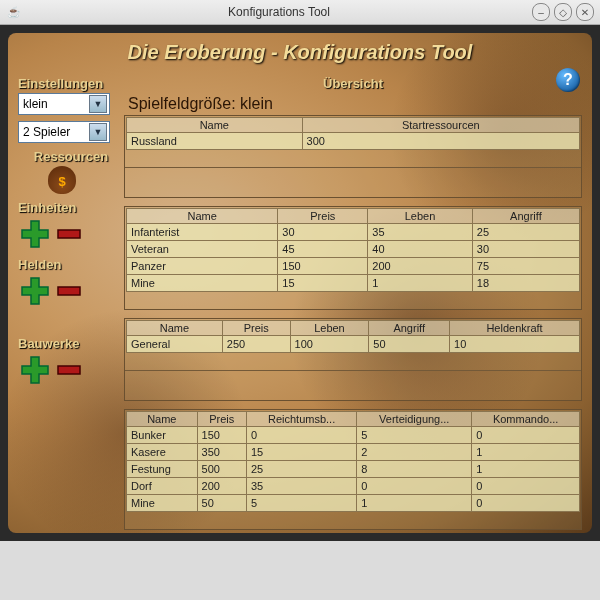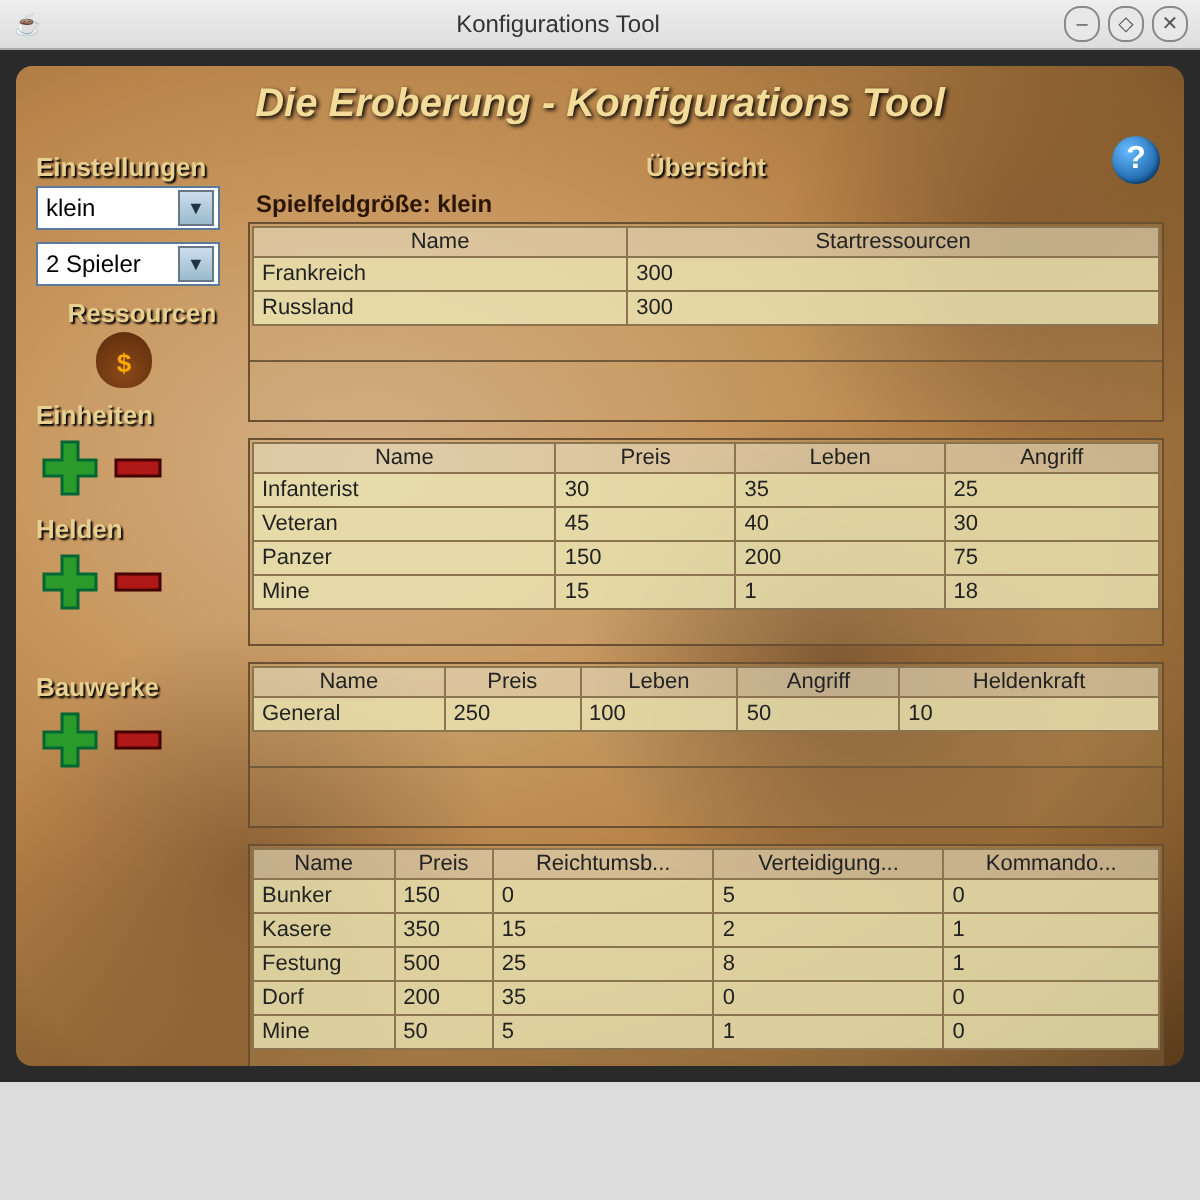--- a/index.html
+++ b/index.html
@@ -19,21 +19,21 @@
 .lbl.center{text-align:center}
 .sel{width:92px;height:22px;font-size:12px;background:#fff;border:1px solid #5a7a9a;margin-bottom:6px;display:flex;align-items:center;justify-content:space-between;padding:0 2px 0 4px;cursor:pointer;box-sizing:border-box}
 .sel .arrow{width:16px;height:16px;background:linear-gradient(#cde,#9bc);border:1px solid #678;display:flex;align-items:center;justify-content:center;font-size:9px;color:#234}
 .iconrow{display:flex;align-items:center;gap:0;margin:2px 0 6px}
 .money{width:28px;height:28px;margin:2px 0 6px 30px;position:relative}
 .money::before{content:"";position:absolute;inset:0;background:radial-gradient(circle at 50% 70%,#8a4a1a,#5a2a0a);border-radius:50% 50% 45% 45%}
 .money::after{content:"$";position:absolute;left:50%;top:8px;transform:translateX(-50%);color:#fa0;font-weight:bold;font-size:13px}
 .plus,.minus{cursor:pointer;display:inline-block}
 .plus svg,.minus svg{display:block}
 .help{position:absolute;right:2px;top:-4px;width:24px;height:24px;border-radius:12px;background:radial-gradient(circle at 35% 30%,#6bf,#048);color:#fff;font-weight:bold;font-size:16px;display:flex;align-items:center;justify-content:center;cursor:pointer;box-shadow:inset -1px -1px 2px rgba(0,0,0,.4)}
-.fieldsize{font-size:12px;font-weight:bold;color:#2a1505;padding:2px 4px}
+.fieldsize{font-size:16px;font-weight:normal;color:#2a1505;padding:2px 4px}
 table{border-collapse:collapse;width:100%;font-size:11px;background:transparent;margin-bottom:16px}
 th{background:rgba(233,227,200,.55);border:1px solid #8a7550;padding:1px 4px;font-weight:normal;color:#222;text-align:center;font-size:11px}
 td{background:rgba(235,230,180,.8);border:1px solid #8a7550;padding:1px 4px;color:#222;height:14px}
 .tblwrap{border:1px solid #6a5030;background:rgba(200,180,130,.15);margin-bottom:8px;padding:1px}
 .filler{height:30px;background:rgba(200,180,130,.1);border:1px solid #6a5030;border-top:none;margin-top:-9px;margin-bottom:8px}
 .footer{text-align:center;margin-top:2px}
 .reset{font-size:24px;font-weight:bold;font-style:italic;color:#cc0000;text-shadow:1px 1px 1px #400;cursor:pointer;display:inline-block;vertical-align:middle}
 .check{display:inline-block;vertical-align:middle;margin-left:12px;cursor:pointer;color:#0a7a0a;font-size:22px;font-weight:bold}
 </style>
 </head>
@@ -110,24 +110,20 @@
       <div class="help">?</div>
       <div class="fieldsize">Spielfeldgröße: klein</div>
       <div class="tblwrap">
               <table id="t-players">
                 <tbody>
                   <tr>
                     <th>Name</th>
                     <th>Startressourcen</th>
                   </tr>
                   <tr>
-                    <td>Frankreich</td>
-                    <td>300</td>
-                  </tr>
-                  <tr>
                     <td>Russland</td>
                     <td>300</td>
                   </tr>
                 </tbody>
               </table>
             </div>
       <div class="filler"></div>
       <div class="tblwrap">
               <table id="t-units">
                 <tbody>

